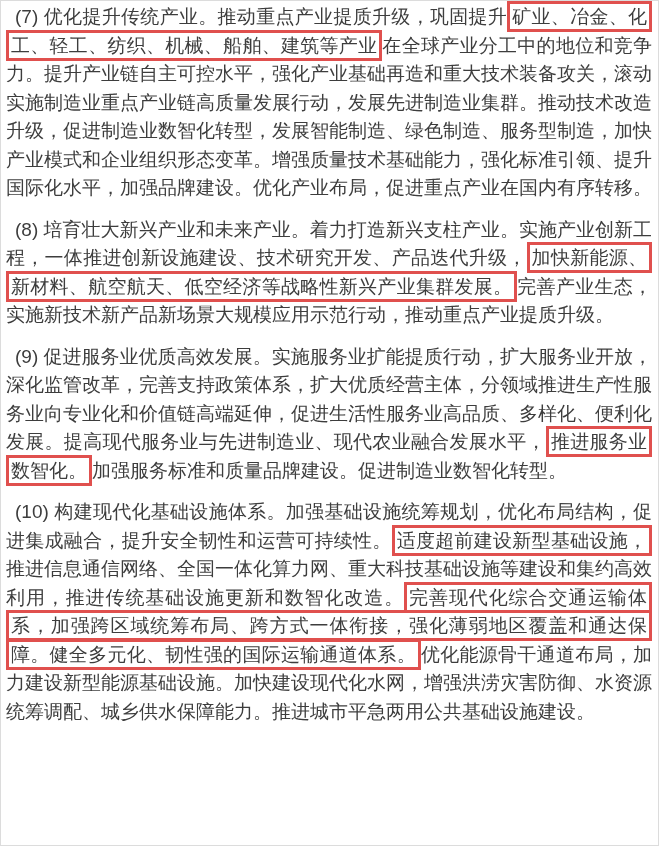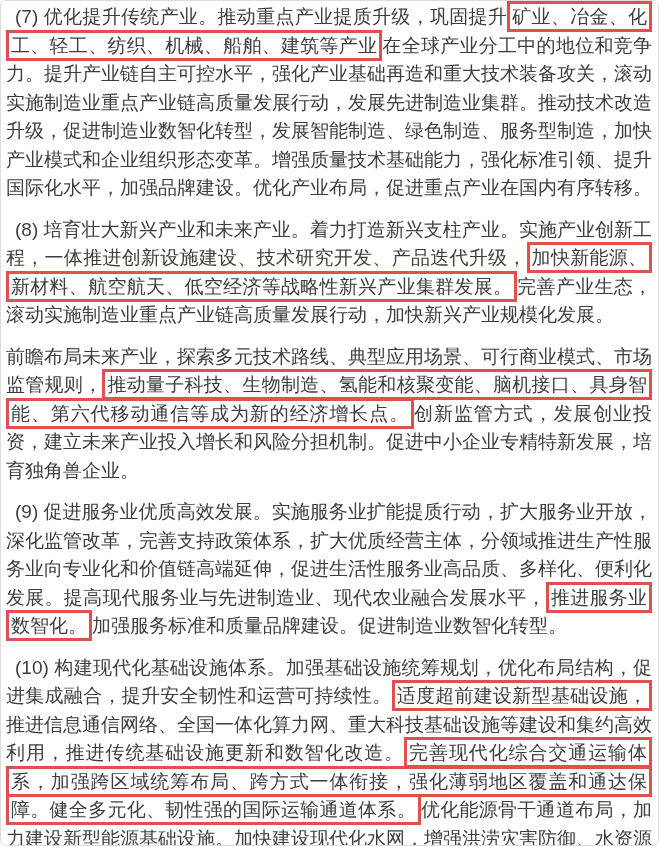--- a/index.html
+++ b/index.html
@@ -6,21 +6,21 @@
   html, body {
     background: #ffffff;
     font-family: "Liberation Sans", "DejaVu Sans", sans-serif;
   }
   .page {
     position: relative;
     width: 659px;
     height: 846px;
     background: var(--page-bg, #ffffff);
     border: 1px solid var(--page-border, #dcdcdc);
-    border-radius: 6px;
+    border-radius: 0;
     overflow: hidden;
   }
   .doc {
     padding: 2px 6px 0 5px;
   }
   .para {
     font-size: 19px;
     line-height: 28.5px;
     color: var(--text-color, #3d3d3d);
     text-align: justify;
@@ -36,18 +36,17 @@
     -webkit-box-decoration-break: clone;
     box-decoration-break: clone;
   }
 </style>
 </head>
 <body>
 
 <div class="page">
   <div class="doc" id="doc">
       <p class="para indent"><span class="seg">(7) 优化提升传统产业。推动重点产业提质升级，巩固提升</span><span class="hl">矿业、冶金、化工、轻工、纺织、机械、船舶、建筑等产业</span><span class="seg">在全球产业分工中的地位和竞争力。提升产业链自主可控水平，强化产业基础再造和重大技术装备攻关，滚动实施制造业重点产业链高质量发展行动，发展先进制造业集群。推动技术改造升级，促进制造业数智化转型，发展智能制造、绿色制造、服务型制造，加快产业模式和企业组织形态变革。增强质量技术基础能力，强化标准引领、提升国际化水平，加强品牌建设。优化产业布局，促进重点产业在国内有序转移。</span></p>
-      <p class="para indent"><span class="seg">(8) 培育壮大新兴产业和未来产业。着力打造新兴支柱产业。实施产业创新工程，一体推进创新设施建设、技术研究开发、产品迭代升级，</span><span class="hl">加快新能源、新材料、航空航天、低空经济等战略性新兴产业集群发展。</span><span class="seg">完善产业生态，滚动实施制造业重点产业链高质量发展行动，加快新兴产业规模化发展。</span></p>
-      <p class="para"><span class="seg">前瞻布局未来产业，探索多元技术路线、典型应用场景、可行商业模式、市场监管规则，</span><span class="hl">推动量子科技、生物制造、氢能和核聚变能、脑机接口、具身智能、第六代移动通信等成为新的经济增长点。</span><span class="seg">创新监管方式，发展创业投资，建立未来产业投入增长和风险分担机制。促进中小企业专精特新发展，培育独角兽企业。</span></p>
+      <p class="para indent"><span class="seg">(8) 培育壮大新兴产业和未来产业。着力打造新兴支柱产业。实施产业创新工程，一体推进创新设施建设、技术研究开发、产品迭代升级，</span><span class="hl">加快新能源、新材料、航空航天、低空经济等战略性新兴产业集群发展。</span><span class="seg">完善产业生态，实施新技术新产品新场景大规模应用示范行动，推动重点产业提质升级。</span></p>
       <p class="para indent"><span class="seg">(9) 促进服务业优质高效发展。实施服务业扩能提质行动，扩大服务业开放，深化监管改革，完善支持政策体系，扩大优质经营主体，分领域推进生产性服务业向专业化和价值链高端延伸，促进生活性服务业高品质、多样化、便利化发展。提高现代服务业与先进制造业、现代农业融合发展水平，</span><span class="hl">推进服务业数智化。</span><span class="seg">加强服务标准和质量品牌建设。促进制造业数智化转型。</span></p>
       <p class="para indent"><span class="seg">(10) 构建现代化基础设施体系。加强基础设施统筹规划，优化布局结构，促进集成融合，提升安全韧性和运营可持续性。</span><span class="hl">适度超前建设新型基础设施，</span><span class="seg">推进信息通信网络、全国一体化算力网、重大科技基础设施等建设和集约高效利用，推进传统基础设施更新和数智化改造。</span><span class="hl">完善现代化综合交通运输体系，加强跨区域统筹布局、跨方式一体衔接，强化薄弱地区覆盖和通达保障。健全多元化、韧性强的国际运输通道体系。</span><span class="seg">优化能源骨干通道布局，加力建设新型能源基础设施。加快建设现代化水网，增强洪涝灾害防御、水资源统筹调配、城乡供水保障能力。推进城市平急两用公共基础设施建设。</span></p>
     </div>
 </div>
 
 </body></html>

